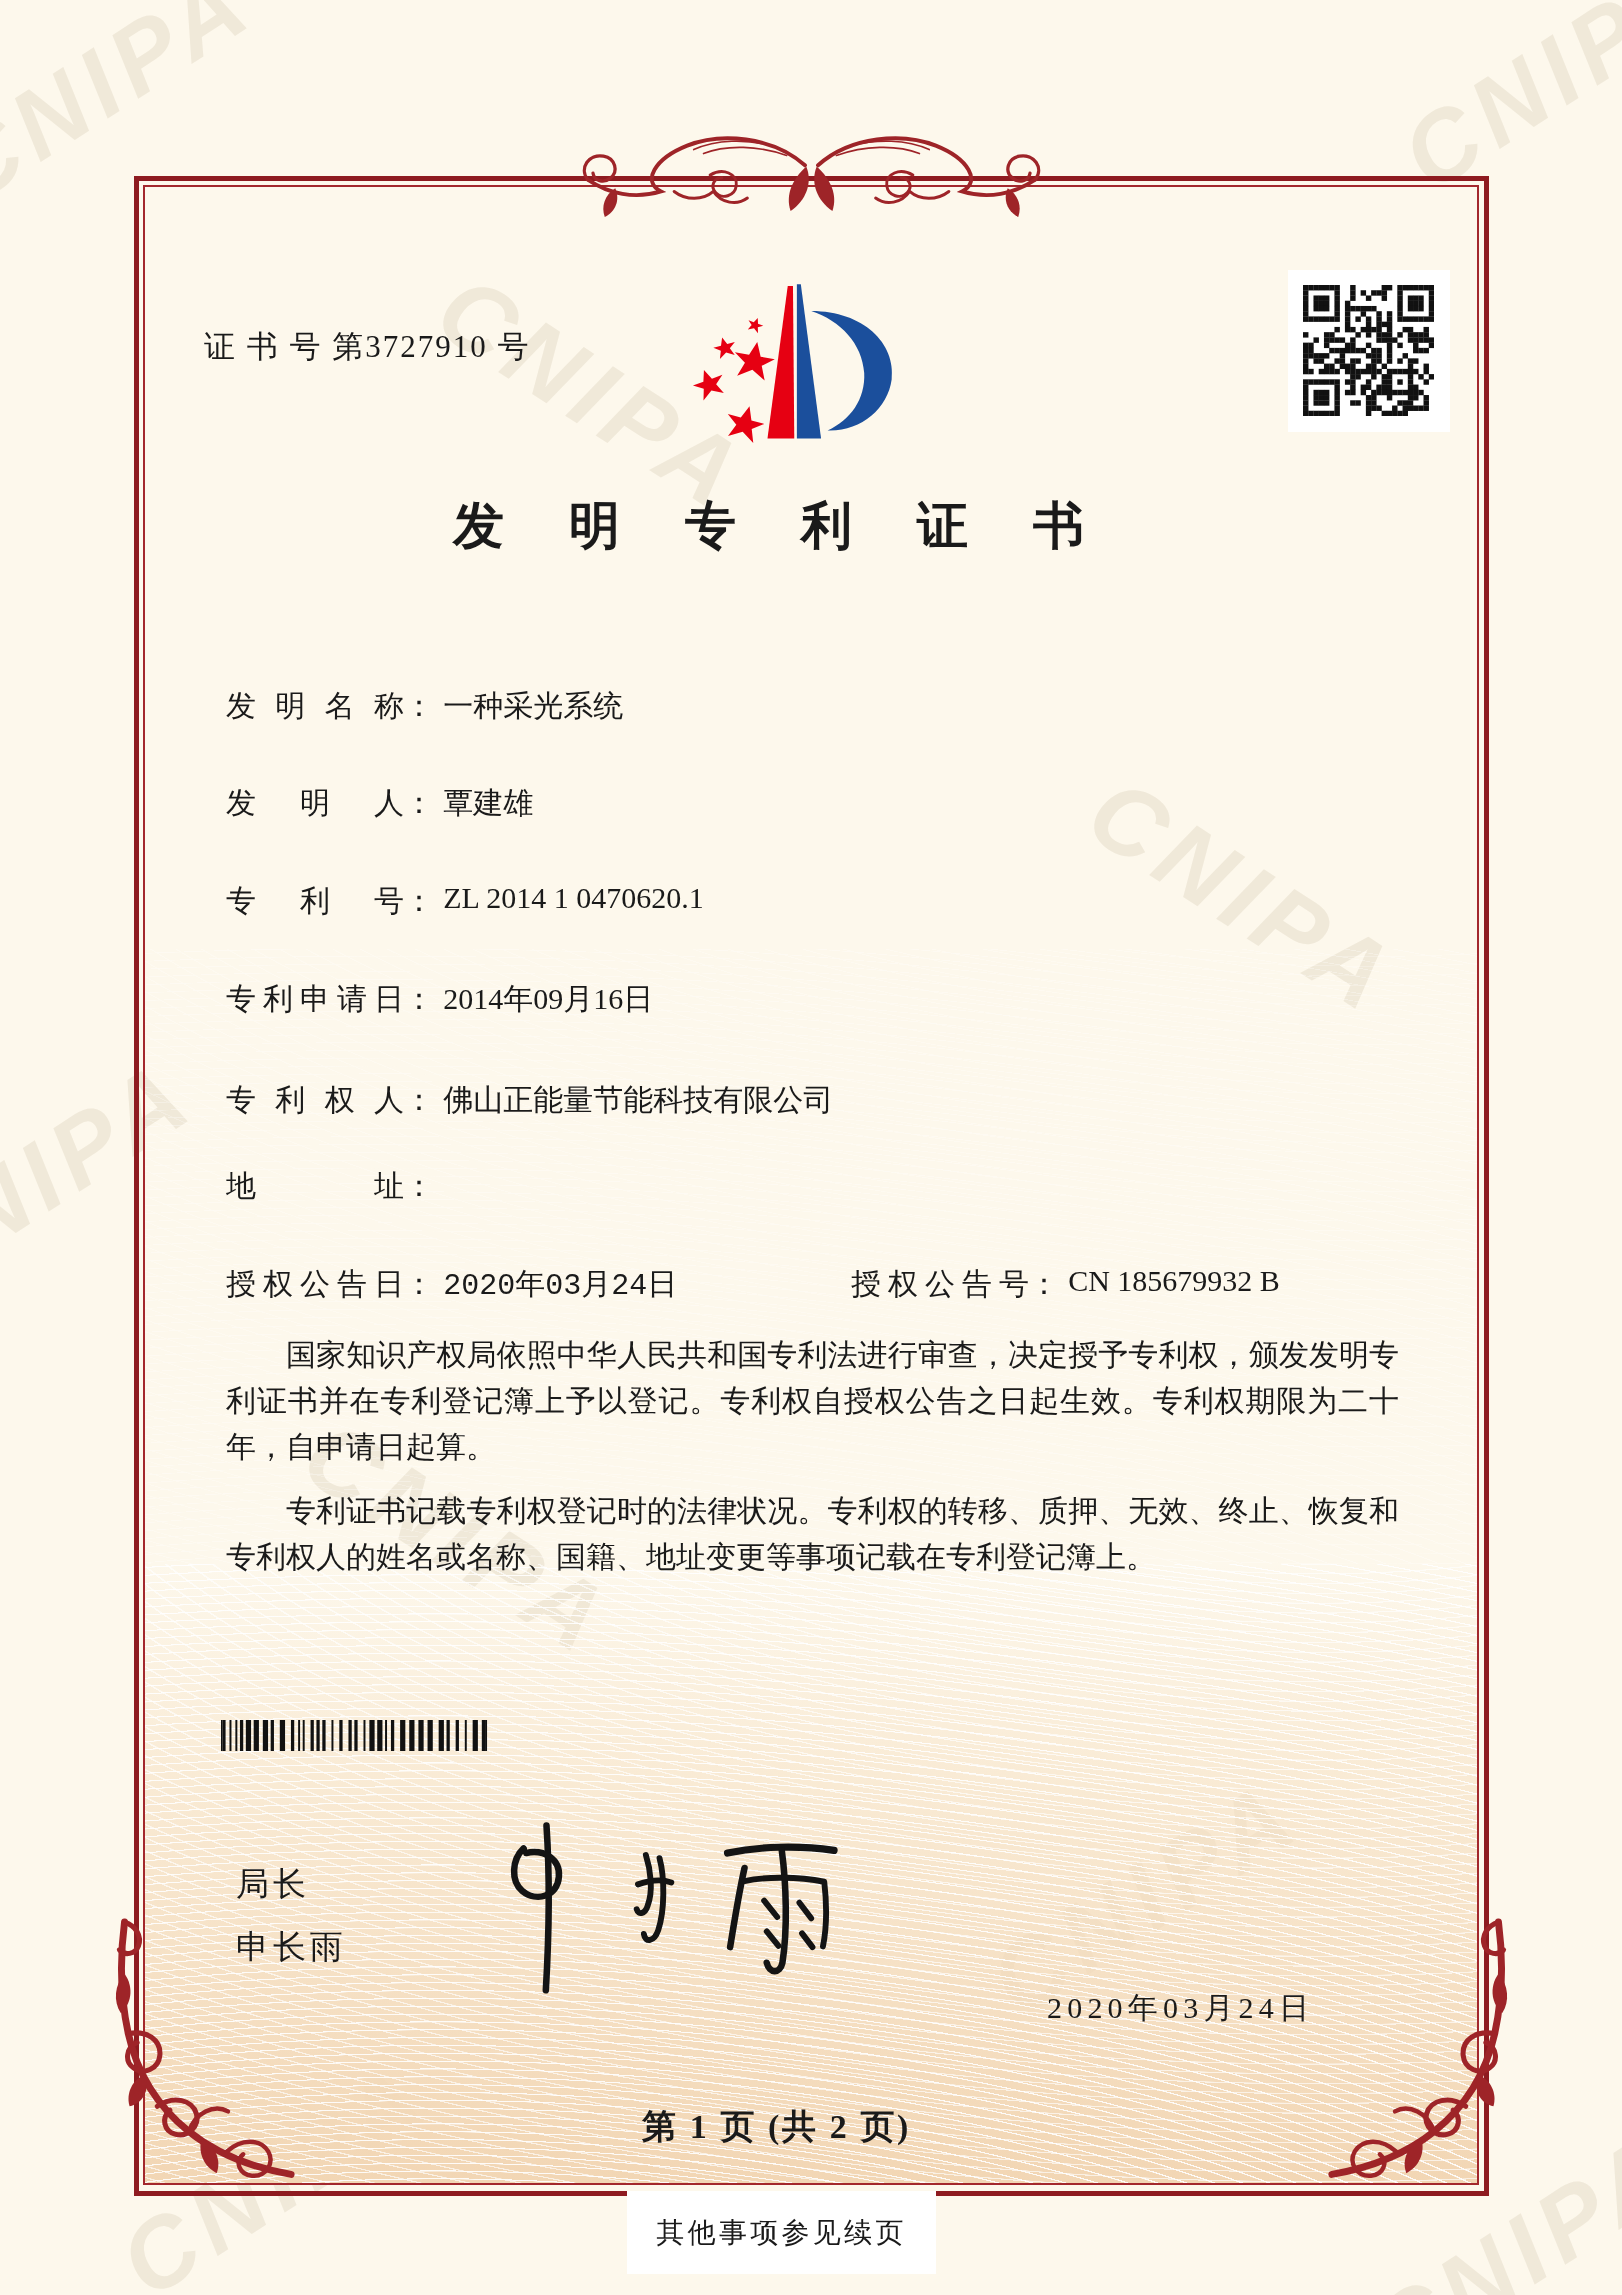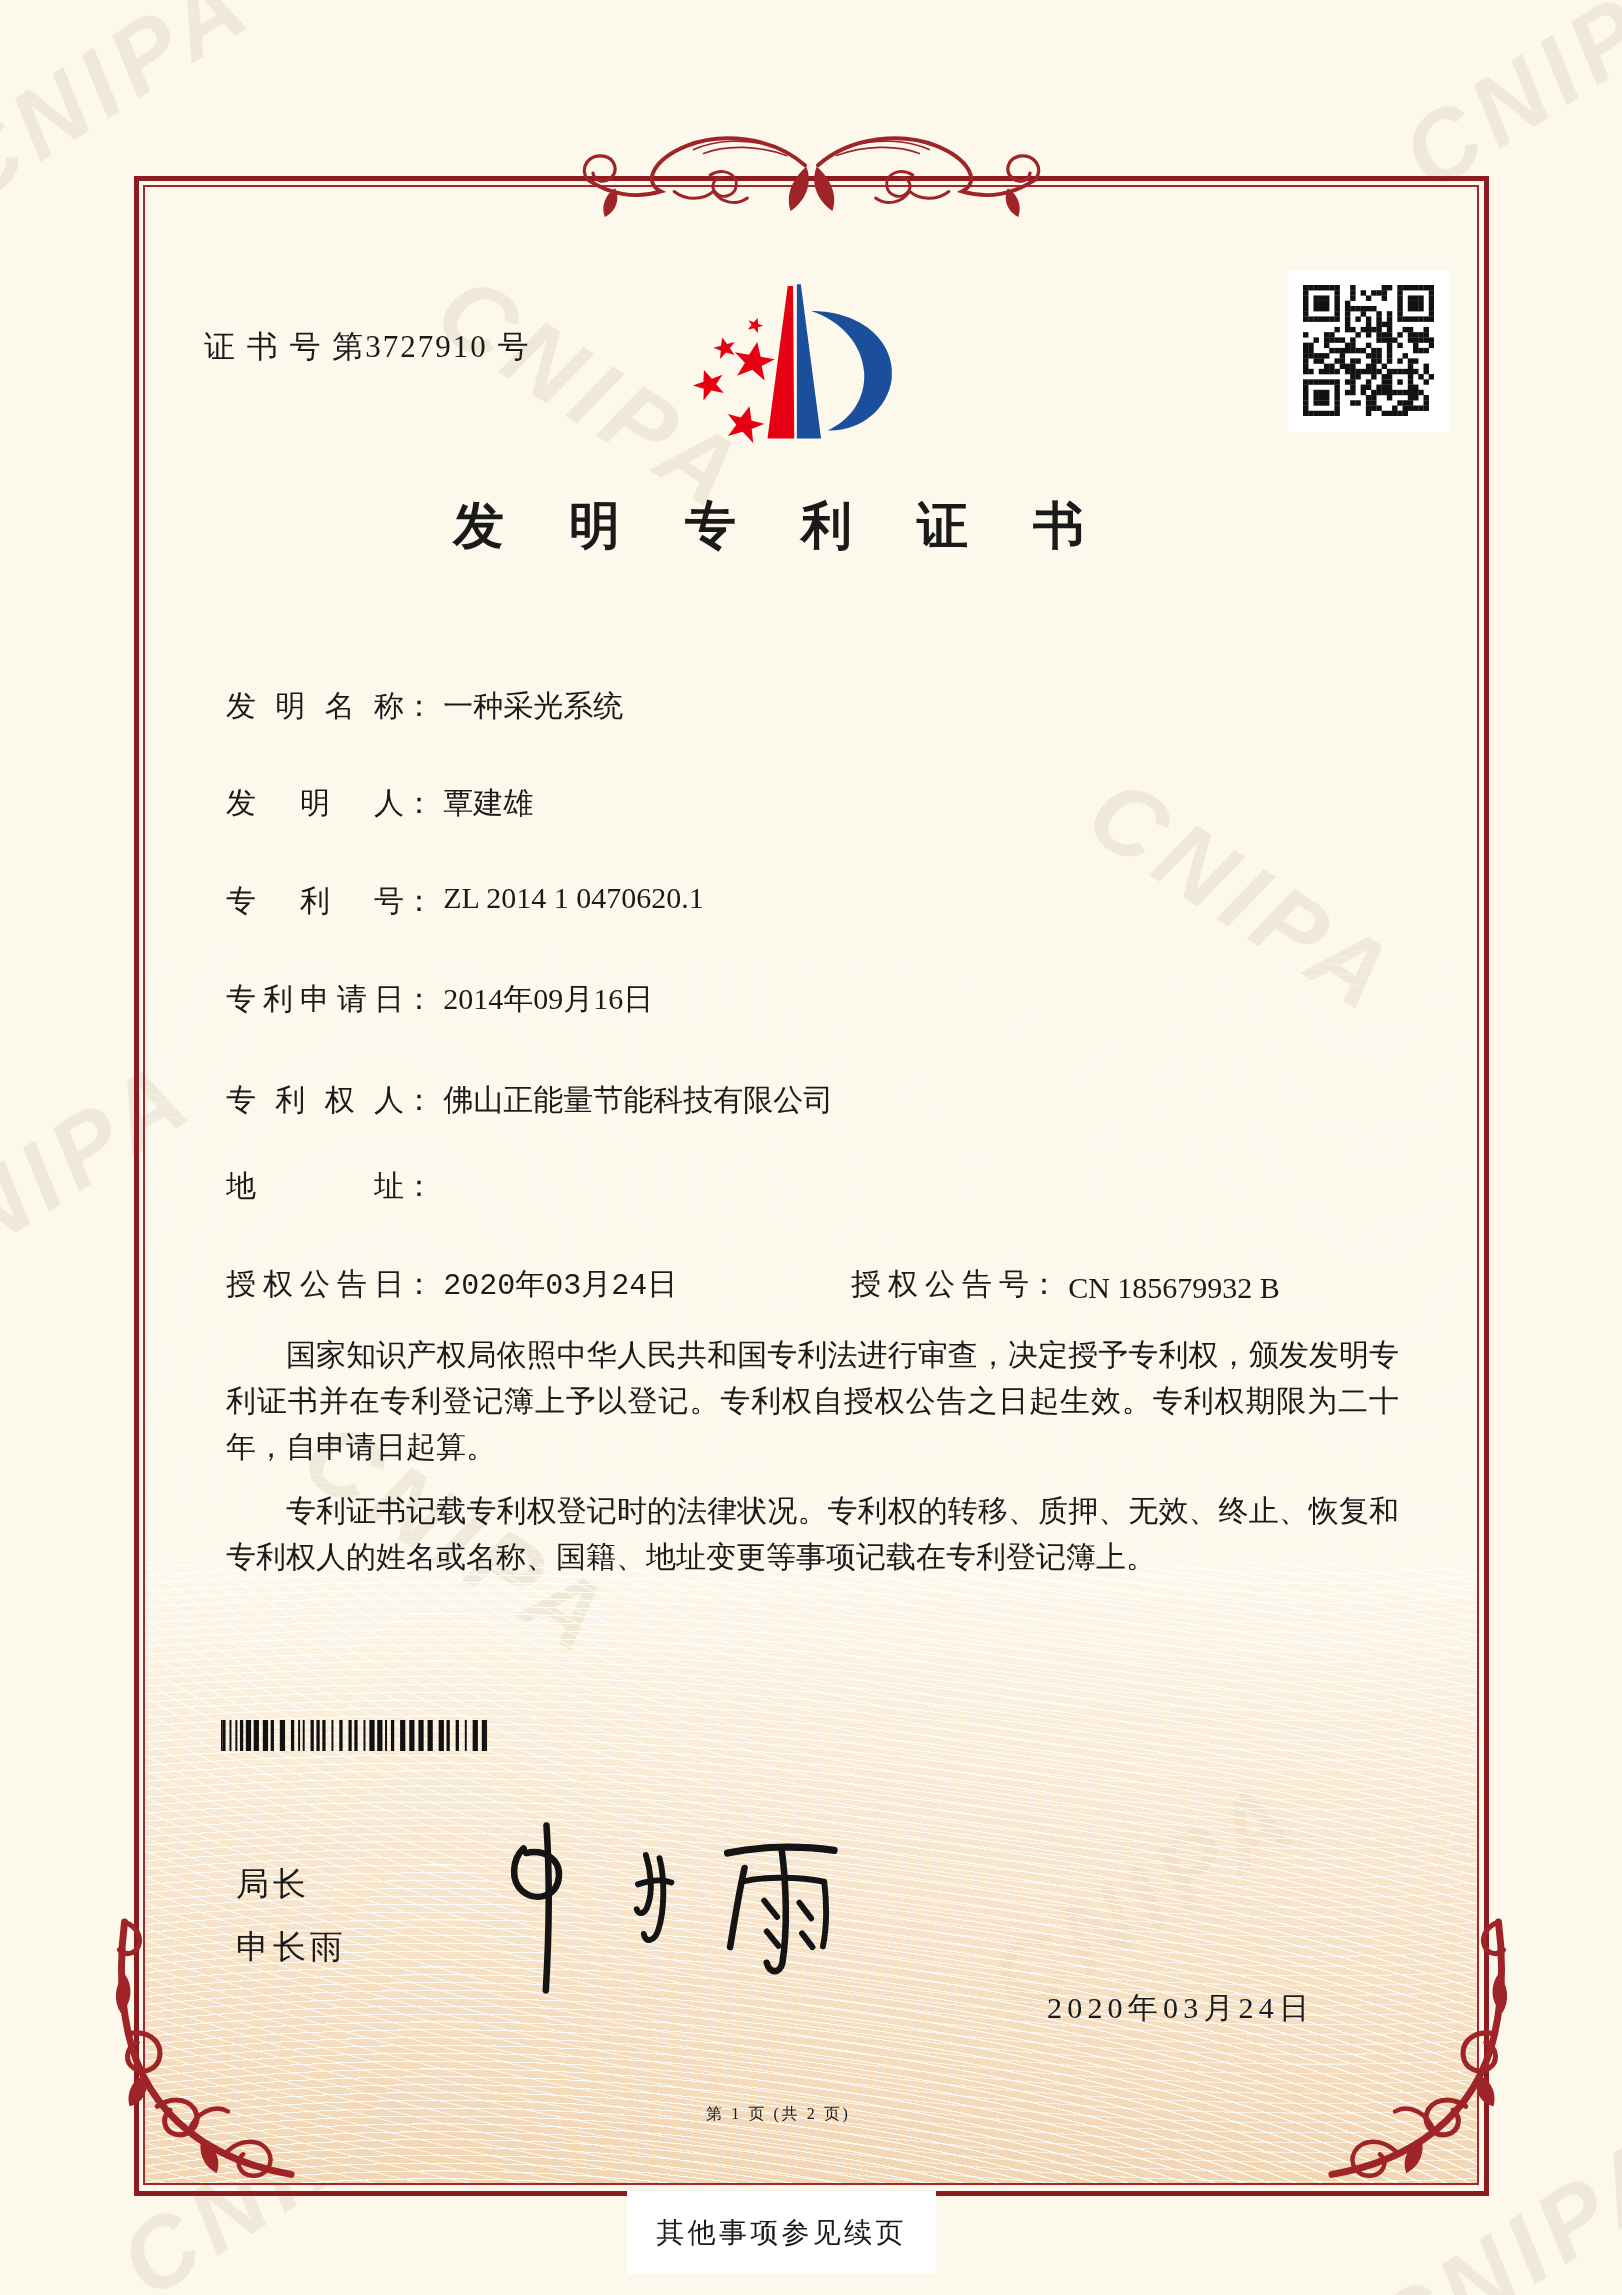--- a/index.html
+++ b/index.html
@@ -50,21 +50,21 @@
   .body-text{position:absolute;left:226px;top:1332px;width:1173px;font-size:30px;
              line-height:46px;text-align:justify;}
   .body-text p{margin:0 0 18.3px 0;text-indent:60px;}
 
   
   .barcode{position:absolute;left:221px;top:1720px;width:268px;height:31px;}
   .signer-title{position:absolute;left:236px;top:1862px;font-size:33px;letter-spacing:3.9px;}
   .signer-name{position:absolute;left:236px;top:1925px;font-size:33px;letter-spacing:3.9px;}
   .signature{position:absolute;left:484px;top:1819px;width:406px;height:183px;}
   .issue-date{position:absolute;left:1047px;top:1988px;font-size:30px;letter-spacing:5.2px;}
-  .page-info{position:absolute;left:706px;top:2104px;font-size:16px;letter-spacing:2.6px;}
+  .page-info{position:absolute;left:642px;top:2104px;font-size:34px;letter-spacing:2.6px;font-weight:bold;}
   .footer-strip{position:absolute;left:627px;top:2191px;width:309px;height:83px;background:#ffffff;
                 display:flex;align-items:center;justify-content:center;}
   .footer-note{font-size:28px;letter-spacing:3.3px;}
 </style>
 </head>
 <body>
 
 <div id="page">
 
   <div id="wm-layer">
@@ -482,21 +482,21 @@
   <div class="field-row" style="top:1166px;">
     <span class="f-label">地址</span>
       <span>：</span>
   </div>
 
   <div class="grant-group" style="left:226px;top:1264px;font-family:Liberation Mono, monospace;">
     <span class="f-label">授权公告日</span>
       <span>：</span>
       <span class="f-value">2020年03月24日</span>
   </div>
-  <div class="grant-group" style="left:851px;top:1264px;align-items:flex-end;">
+  <div class="grant-group" style="left:851px;top:1264px;">
     <span class="f-label">授权公告号</span>
       <span>：</span>
       <span class="f-value">CN 185679932 B</span>
   </div>
 
   <div class="body-text">
     <p>国家知识产权局依照中华人民共和国专利法进行审查，决定授予专利权，颁发发明专利证书并在专利登记簿上予以登记。专利权自授权公告之日起生效。专利权期限为二十年，自申请日起算。</p>
     <p>专利证书记载专利权登记时的法律状况。专利权的转移、质押、无效、终止、恢复和专利权人的姓名或名称、国籍、地址变更等事项记载在专利登记簿上。</p>
   </div>
 

